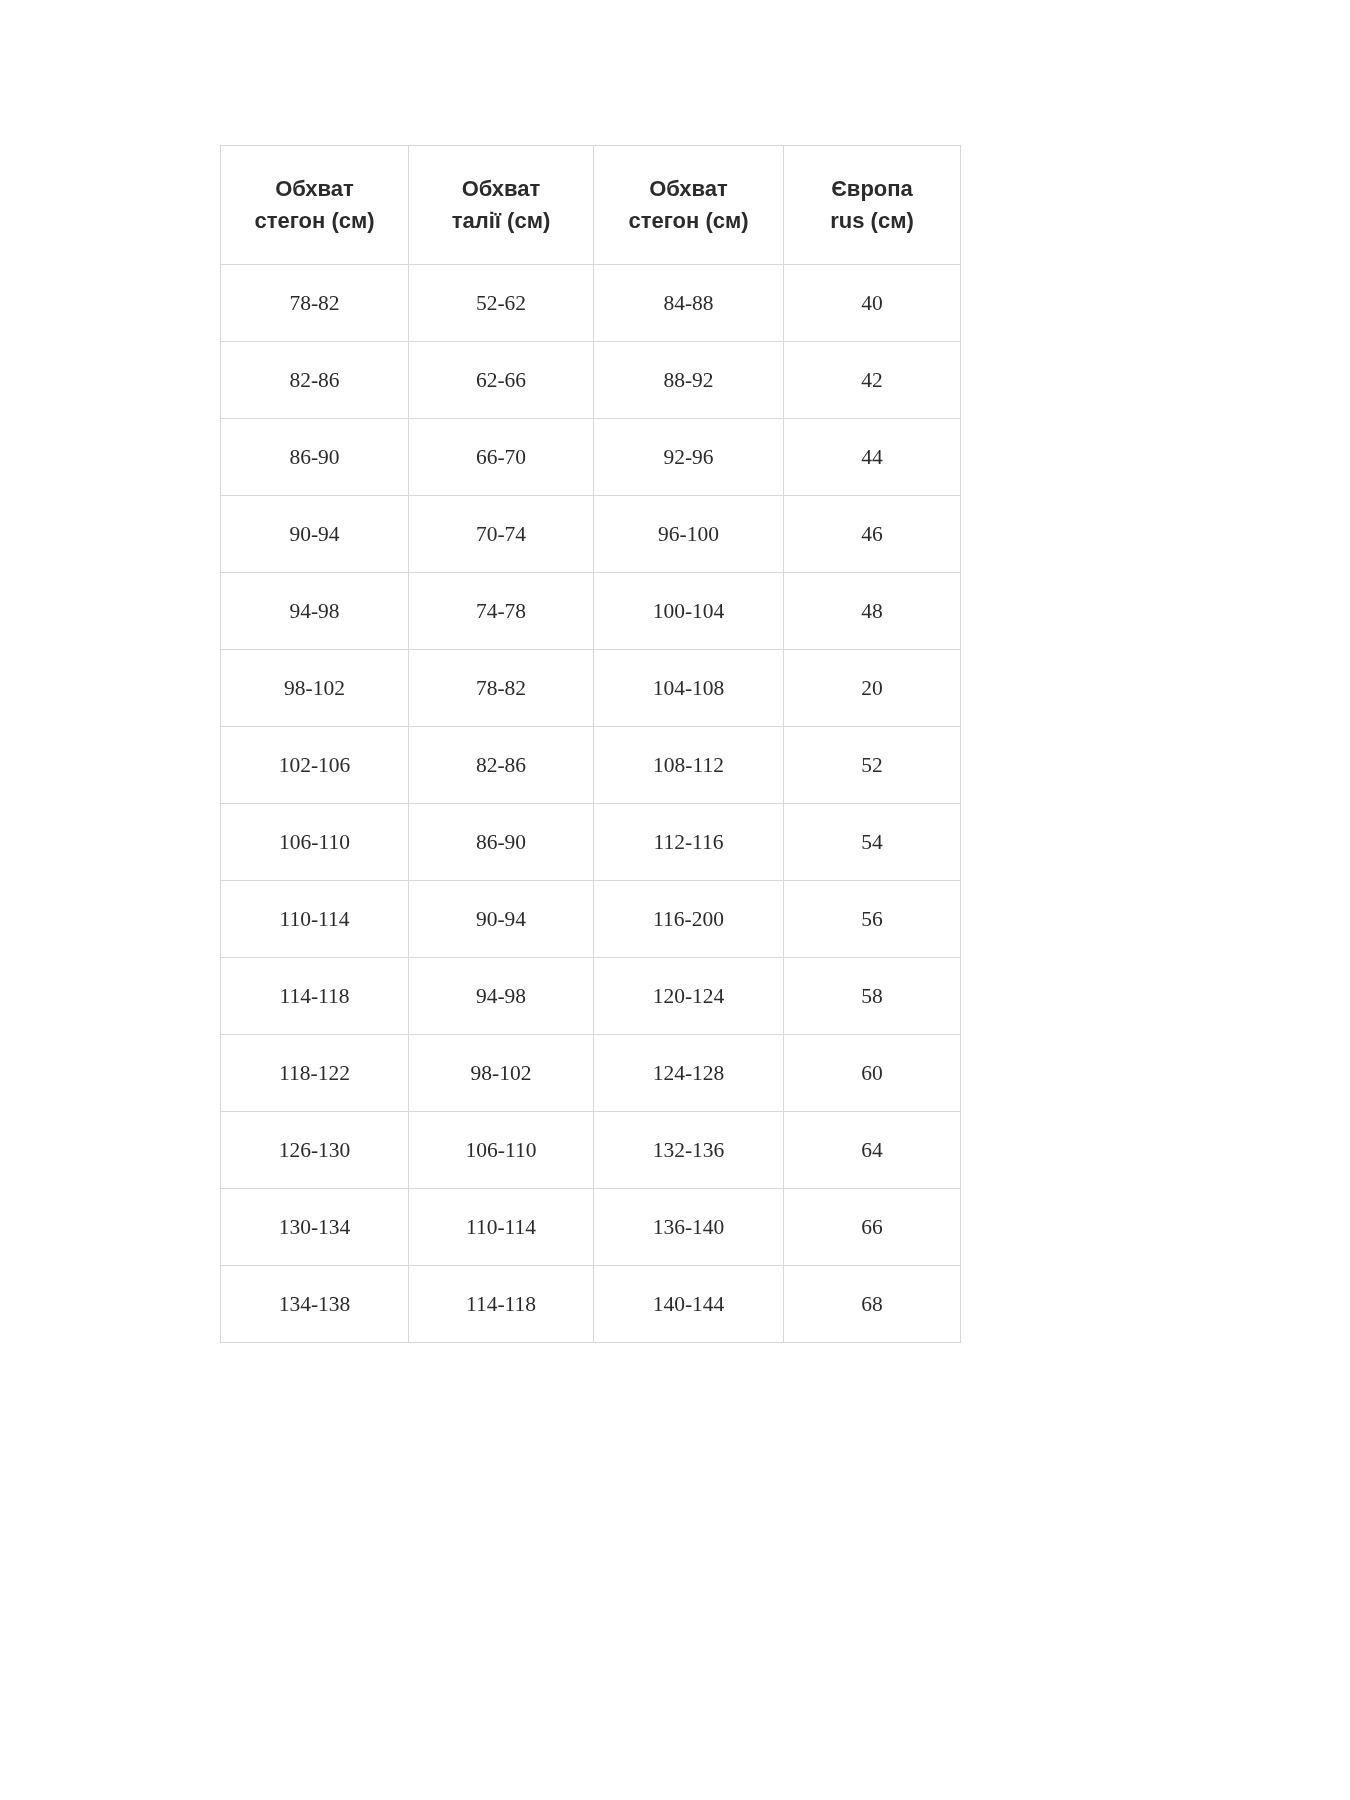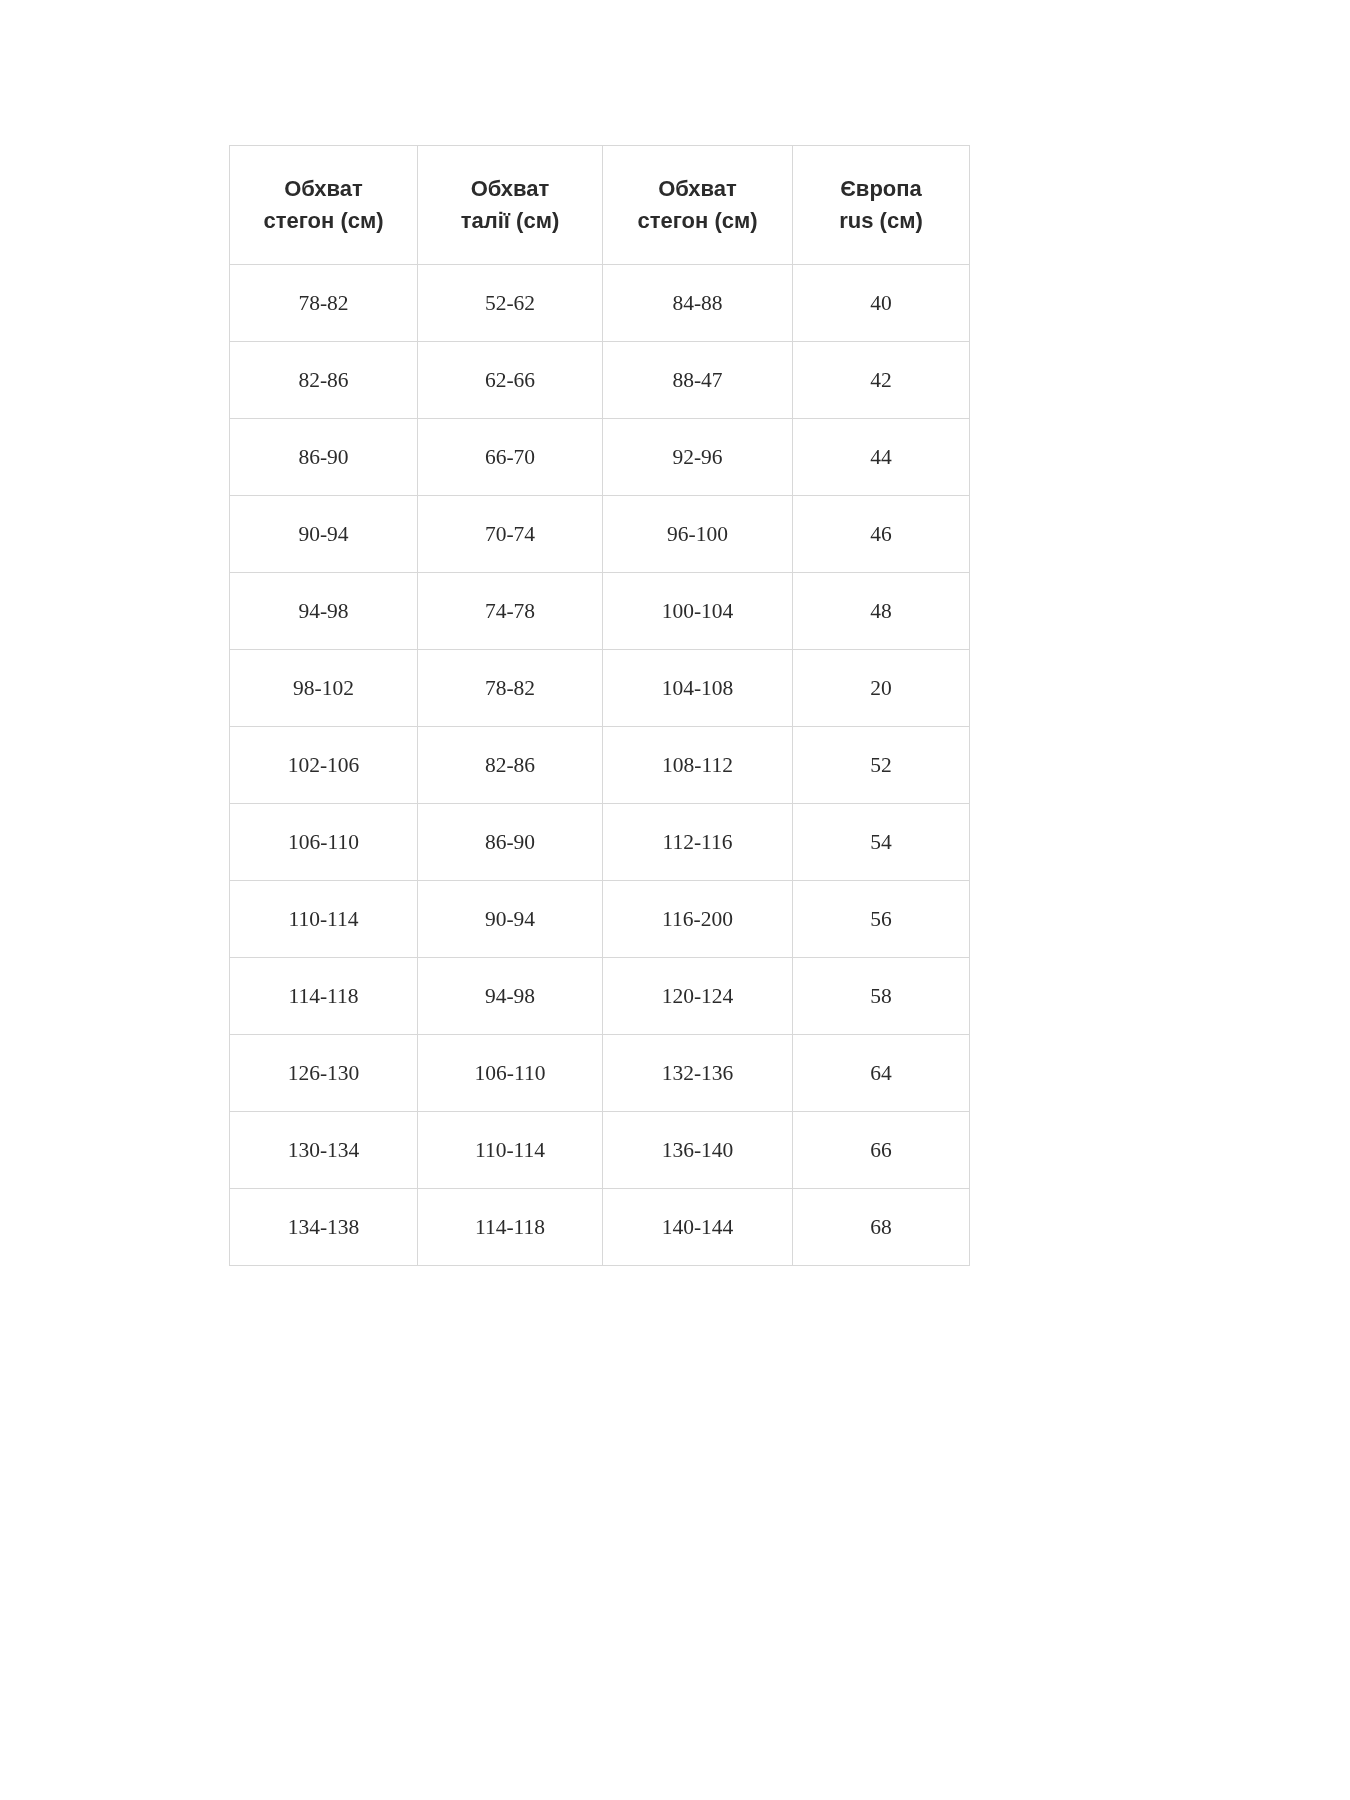--- a/index.html
+++ b/index.html
@@ -14,21 +14,20 @@
     width: 1350px;
     height: 1800px;
     position: relative;
     background: #ffffff;
   }
   .table-wrap {
     position: absolute;
     left: 220px;
     top: 145px;
     width: 740px;
-    margin-left: 9px;
   }
   table.size-table {
     border-collapse: collapse;
     width: 740px;
     table-layout: fixed;
   }
   table.size-table th,
   table.size-table td {
     border: 1px solid #d8d8d8;
     text-align: center;
@@ -89,21 +88,21 @@
       <tbody>
         <tr>
           <td>78-82</td>
           <td>52-62</td>
           <td>84-88</td>
           <td>40</td>
         </tr>
         <tr>
           <td>82-86</td>
           <td>62-66</td>
-          <td>88-47</td>
+          <td>88-92</td>
           <td>42</td>
         </tr>
         <tr>
           <td>86-90</td>
           <td>66-70</td>
           <td>92-96</td>
           <td>44</td>
         </tr>
         <tr>
           <td>90-94</td>
@@ -141,20 +140,26 @@
           <td>116-200</td>
           <td>56</td>
         </tr>
         <tr>
           <td>114-118</td>
           <td>94-98</td>
           <td>120-124</td>
           <td>58</td>
         </tr>
         <tr>
+          <td>118-122</td>
+          <td>98-102</td>
+          <td>124-128</td>
+          <td>60</td>
+        </tr>
+        <tr>
           <td>126-130</td>
           <td>106-110</td>
           <td>132-136</td>
           <td>64</td>
         </tr>
         <tr>
           <td>130-134</td>
           <td>110-114</td>
           <td>136-140</td>
           <td>66</td>

